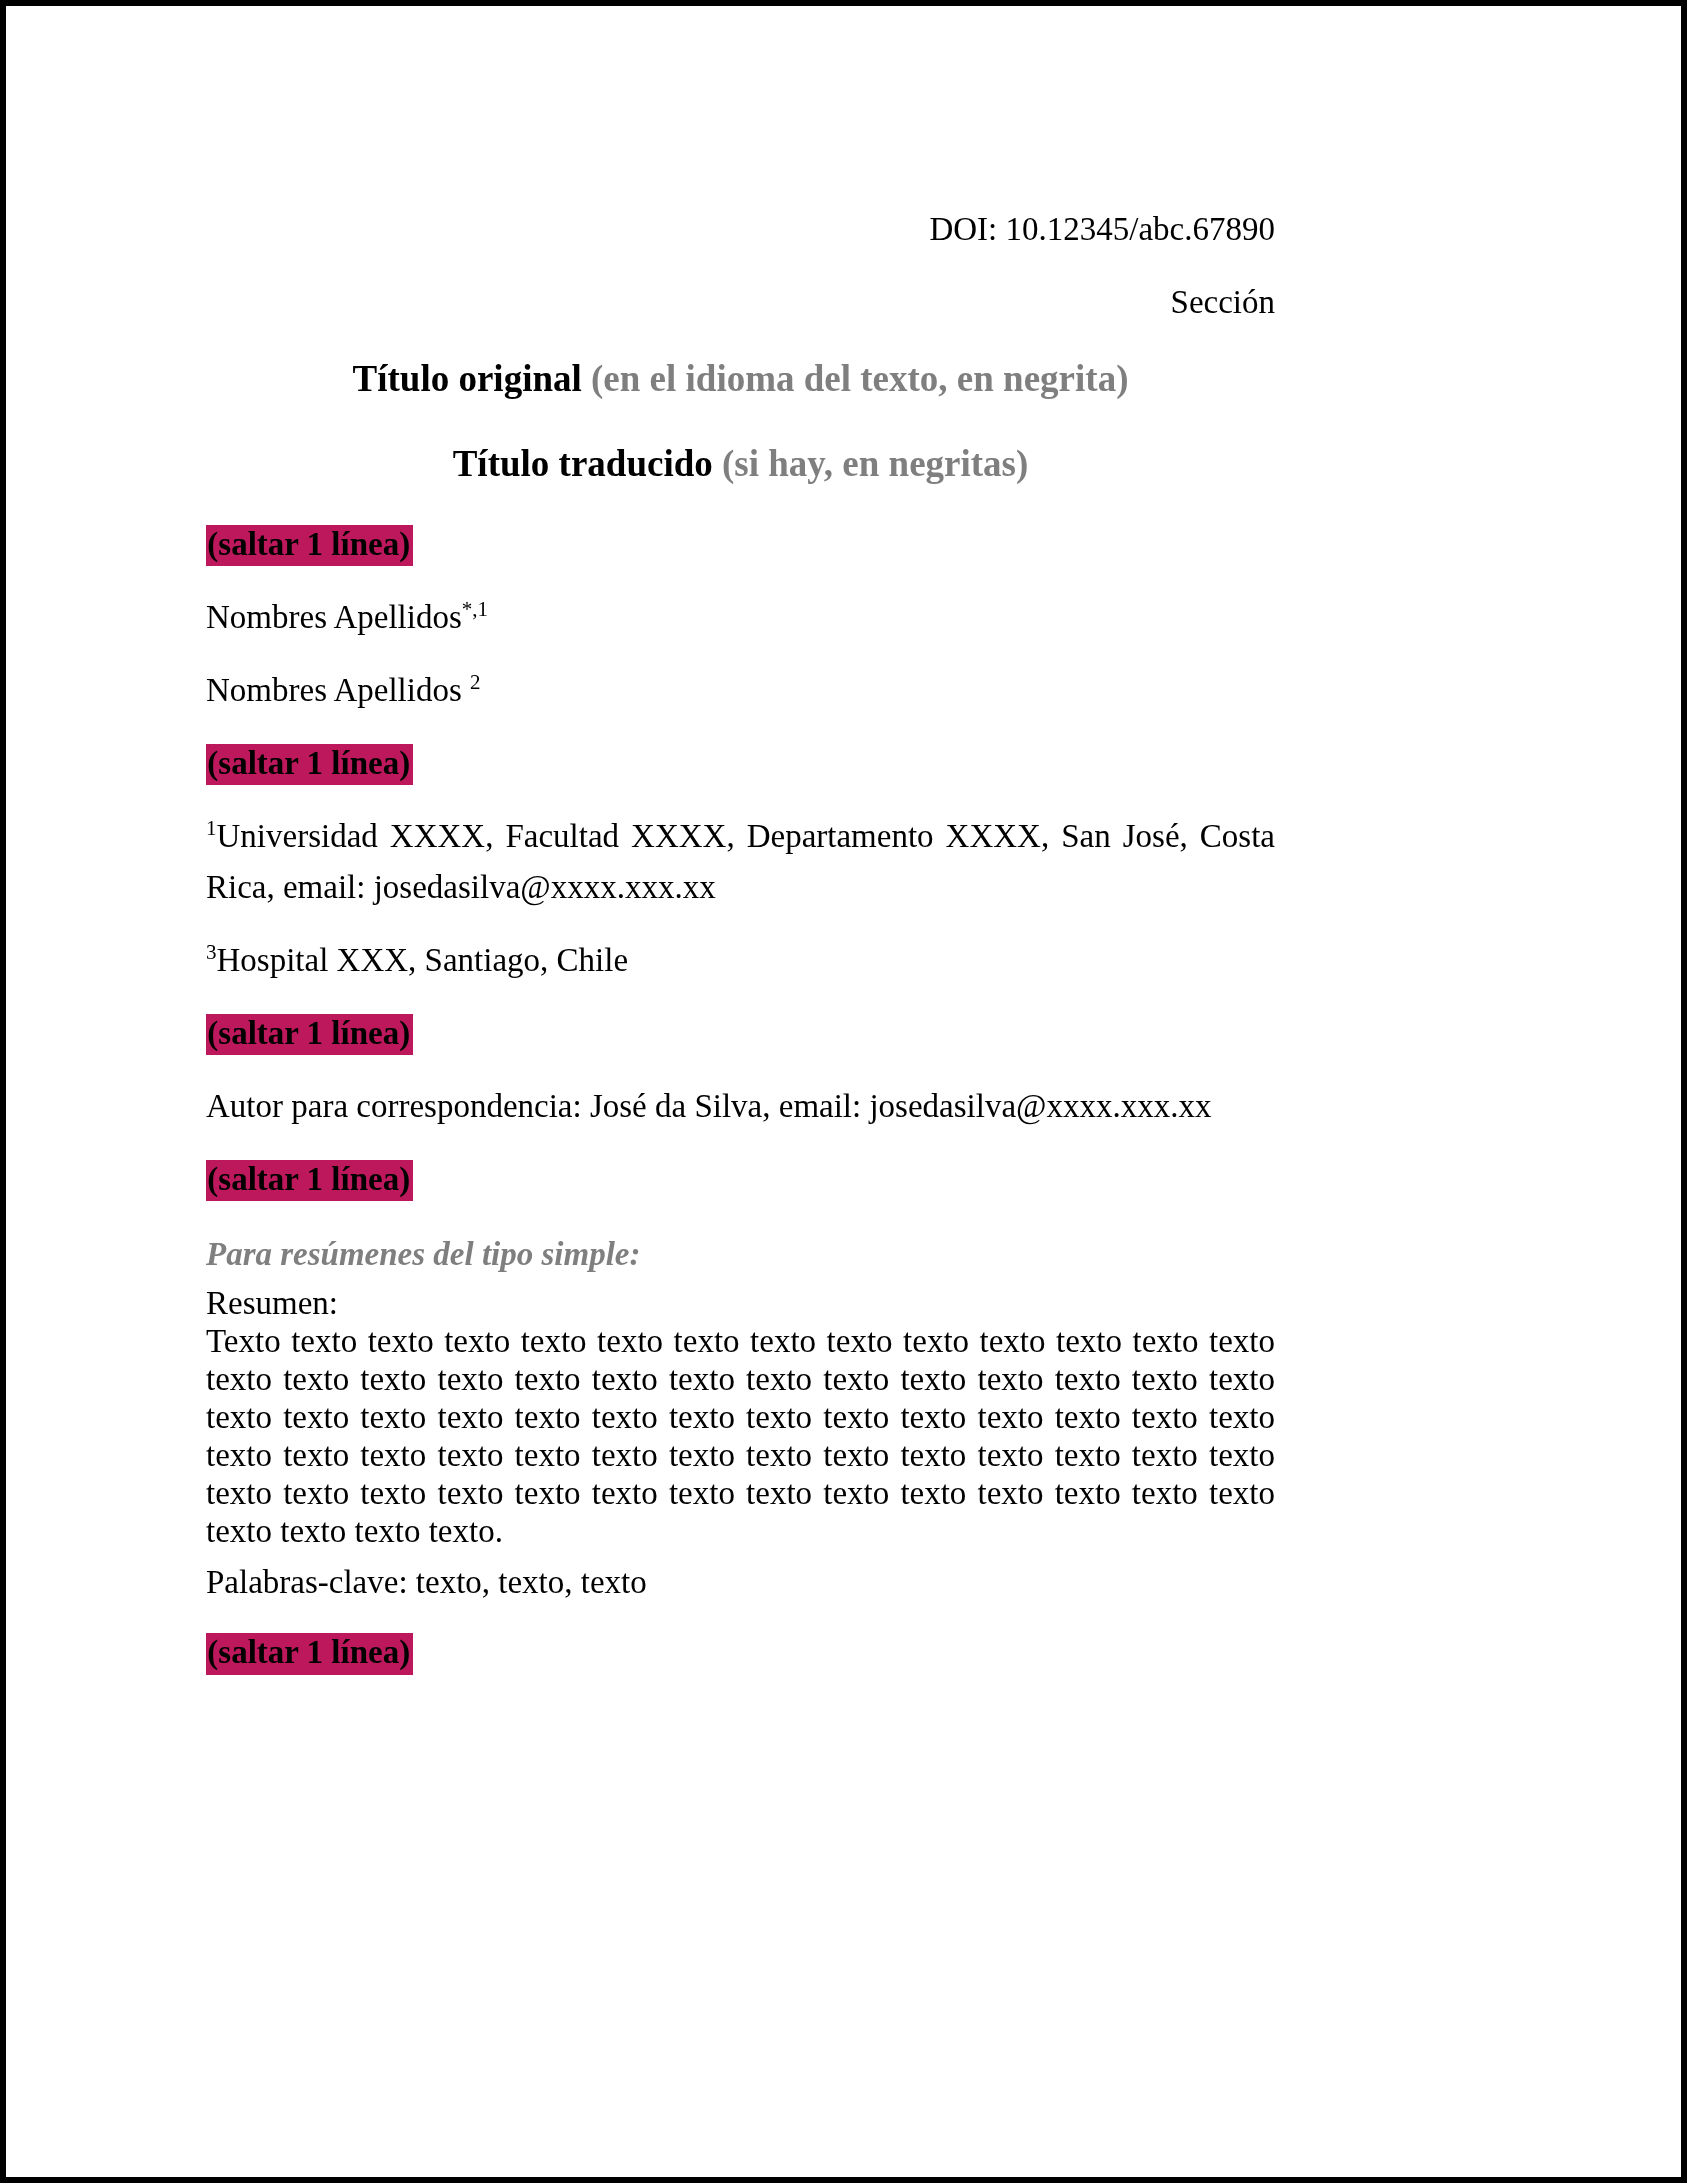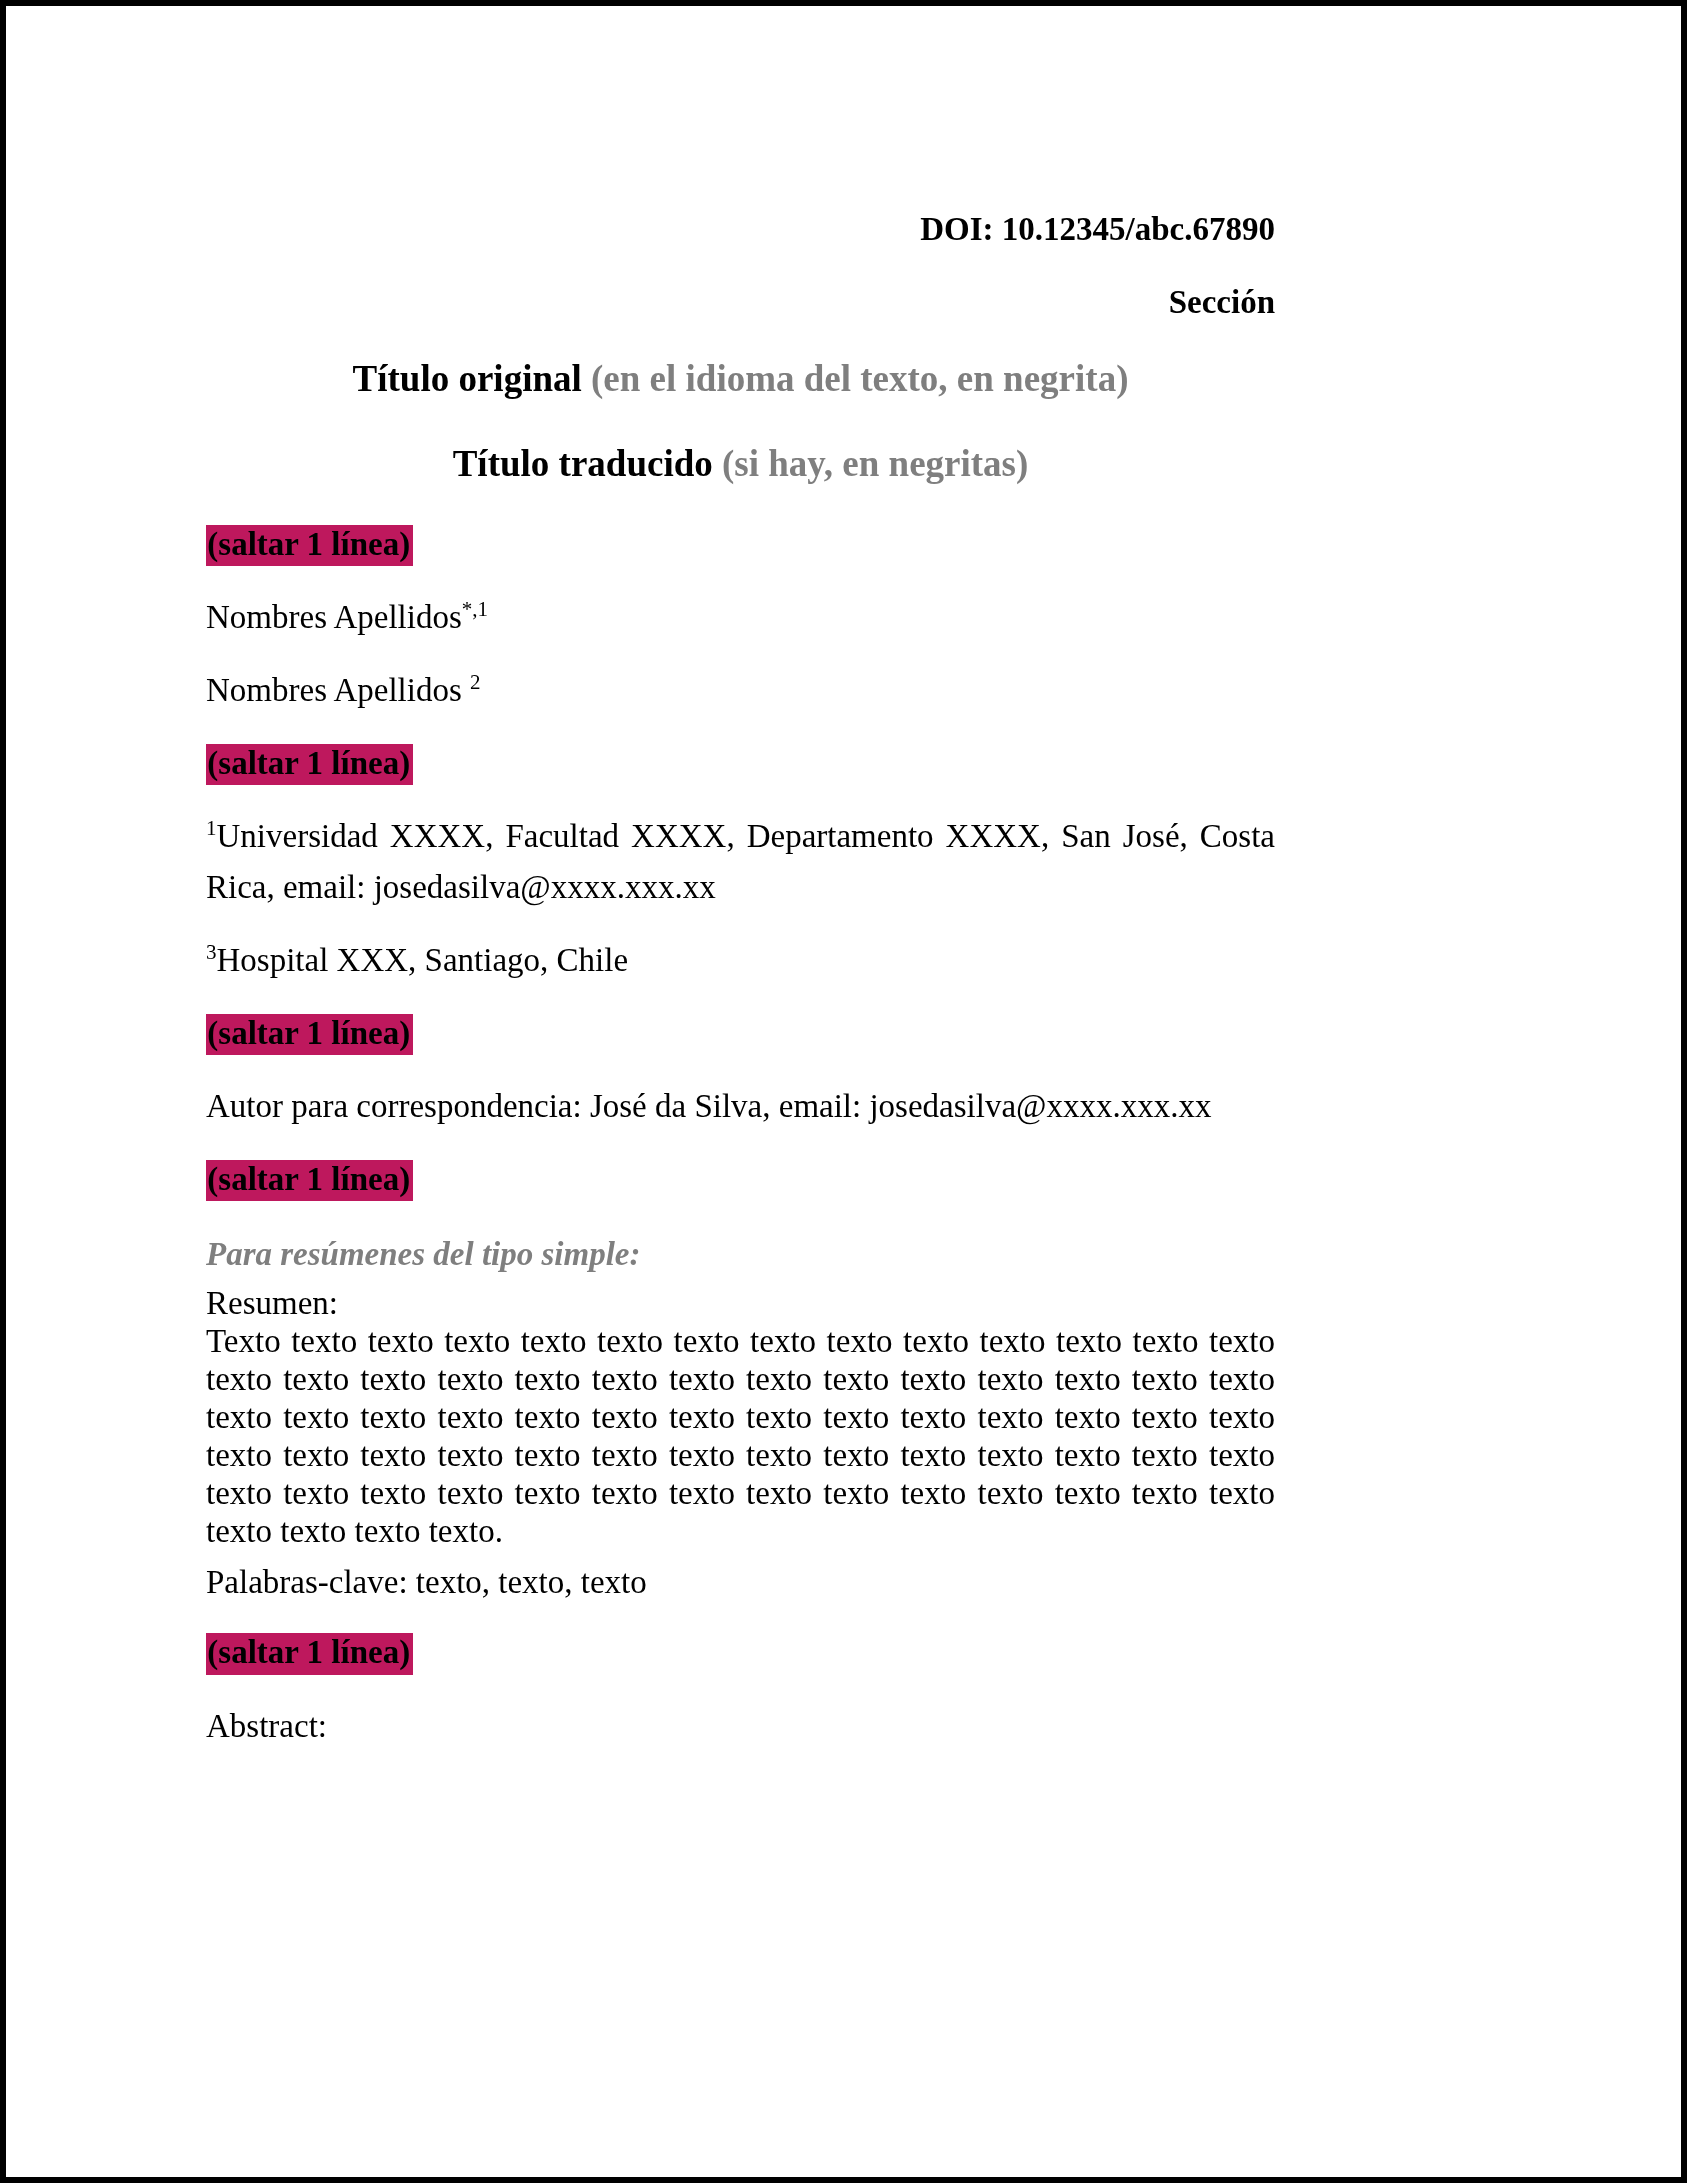--- a/index.html
+++ b/index.html
@@ -16,21 +16,21 @@
   }
   .content {
     position: absolute;
     left: 200px;
     top: 198px;
     width: 1069px;
     font-size: 33px;
     line-height: 51px;
   }
   p { margin: 0 0 22px 0; }
-  .right  { text-align: right; font-weight: bold; }
+  .right  { text-align: right; }
   .center { text-align: center; }
   .justify { text-align: justify; text-justify: inter-word; }
   .title {
     font-weight: bold;
     font-size: 37px;
     line-height: 58px;
     margin-bottom: 26.5px;
   }
   .muted { color: #7f7f7f; text-align: center; }
   .note-italic {
@@ -94,17 +94,16 @@
     <p class="note-italic">Para resúmenes del tipo simple:</p>
 
     <p class="bold tight">Resumen:</p>
 
     <p class="justify body-block">Texto texto texto texto texto texto texto texto texto texto texto texto texto texto texto texto texto texto texto texto texto texto texto texto texto texto texto texto texto texto texto texto texto texto texto texto texto texto texto texto texto texto texto texto texto texto texto texto texto texto texto texto texto texto texto texto texto texto texto texto texto texto texto texto texto texto texto texto texto texto texto texto texto texto.</p>
 
     <p class="kw-line"><span class="bold">Palabras-clave:</span><span> texto, texto, texto</span></p>
 
     <p class="hl-para big-gap"><span class="hl">(saltar 1 línea)</span></p>
 
-    <p class="bold">Abstract:</p>
 
   </div>
 </div>
 
 
 </body></html>

